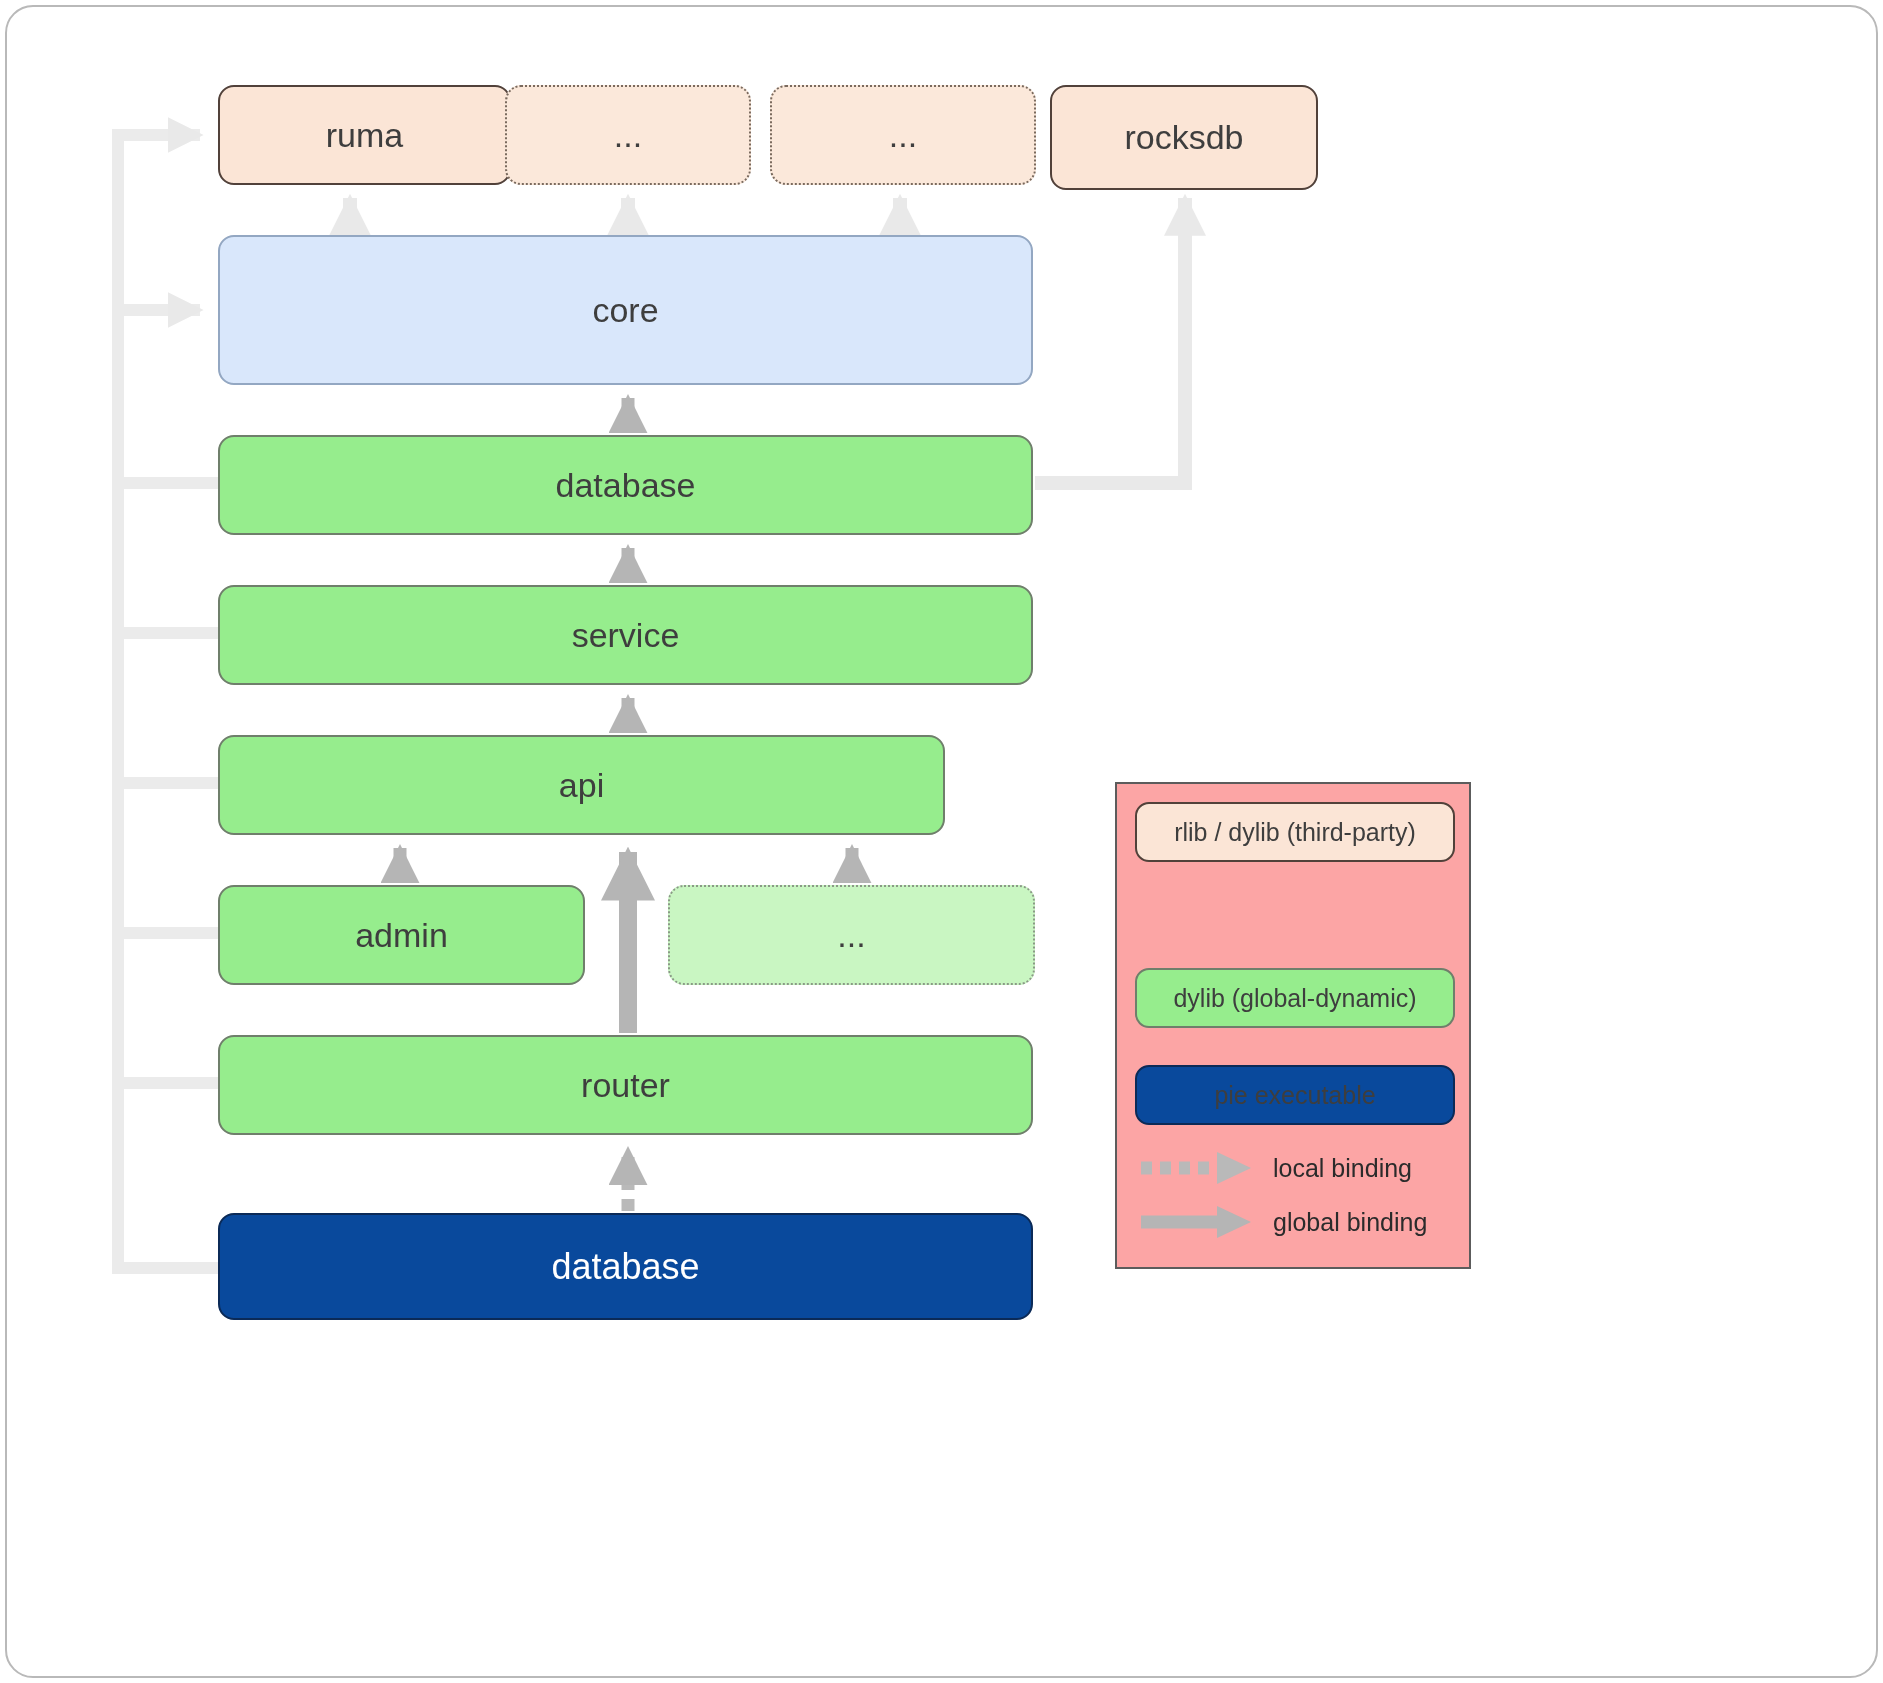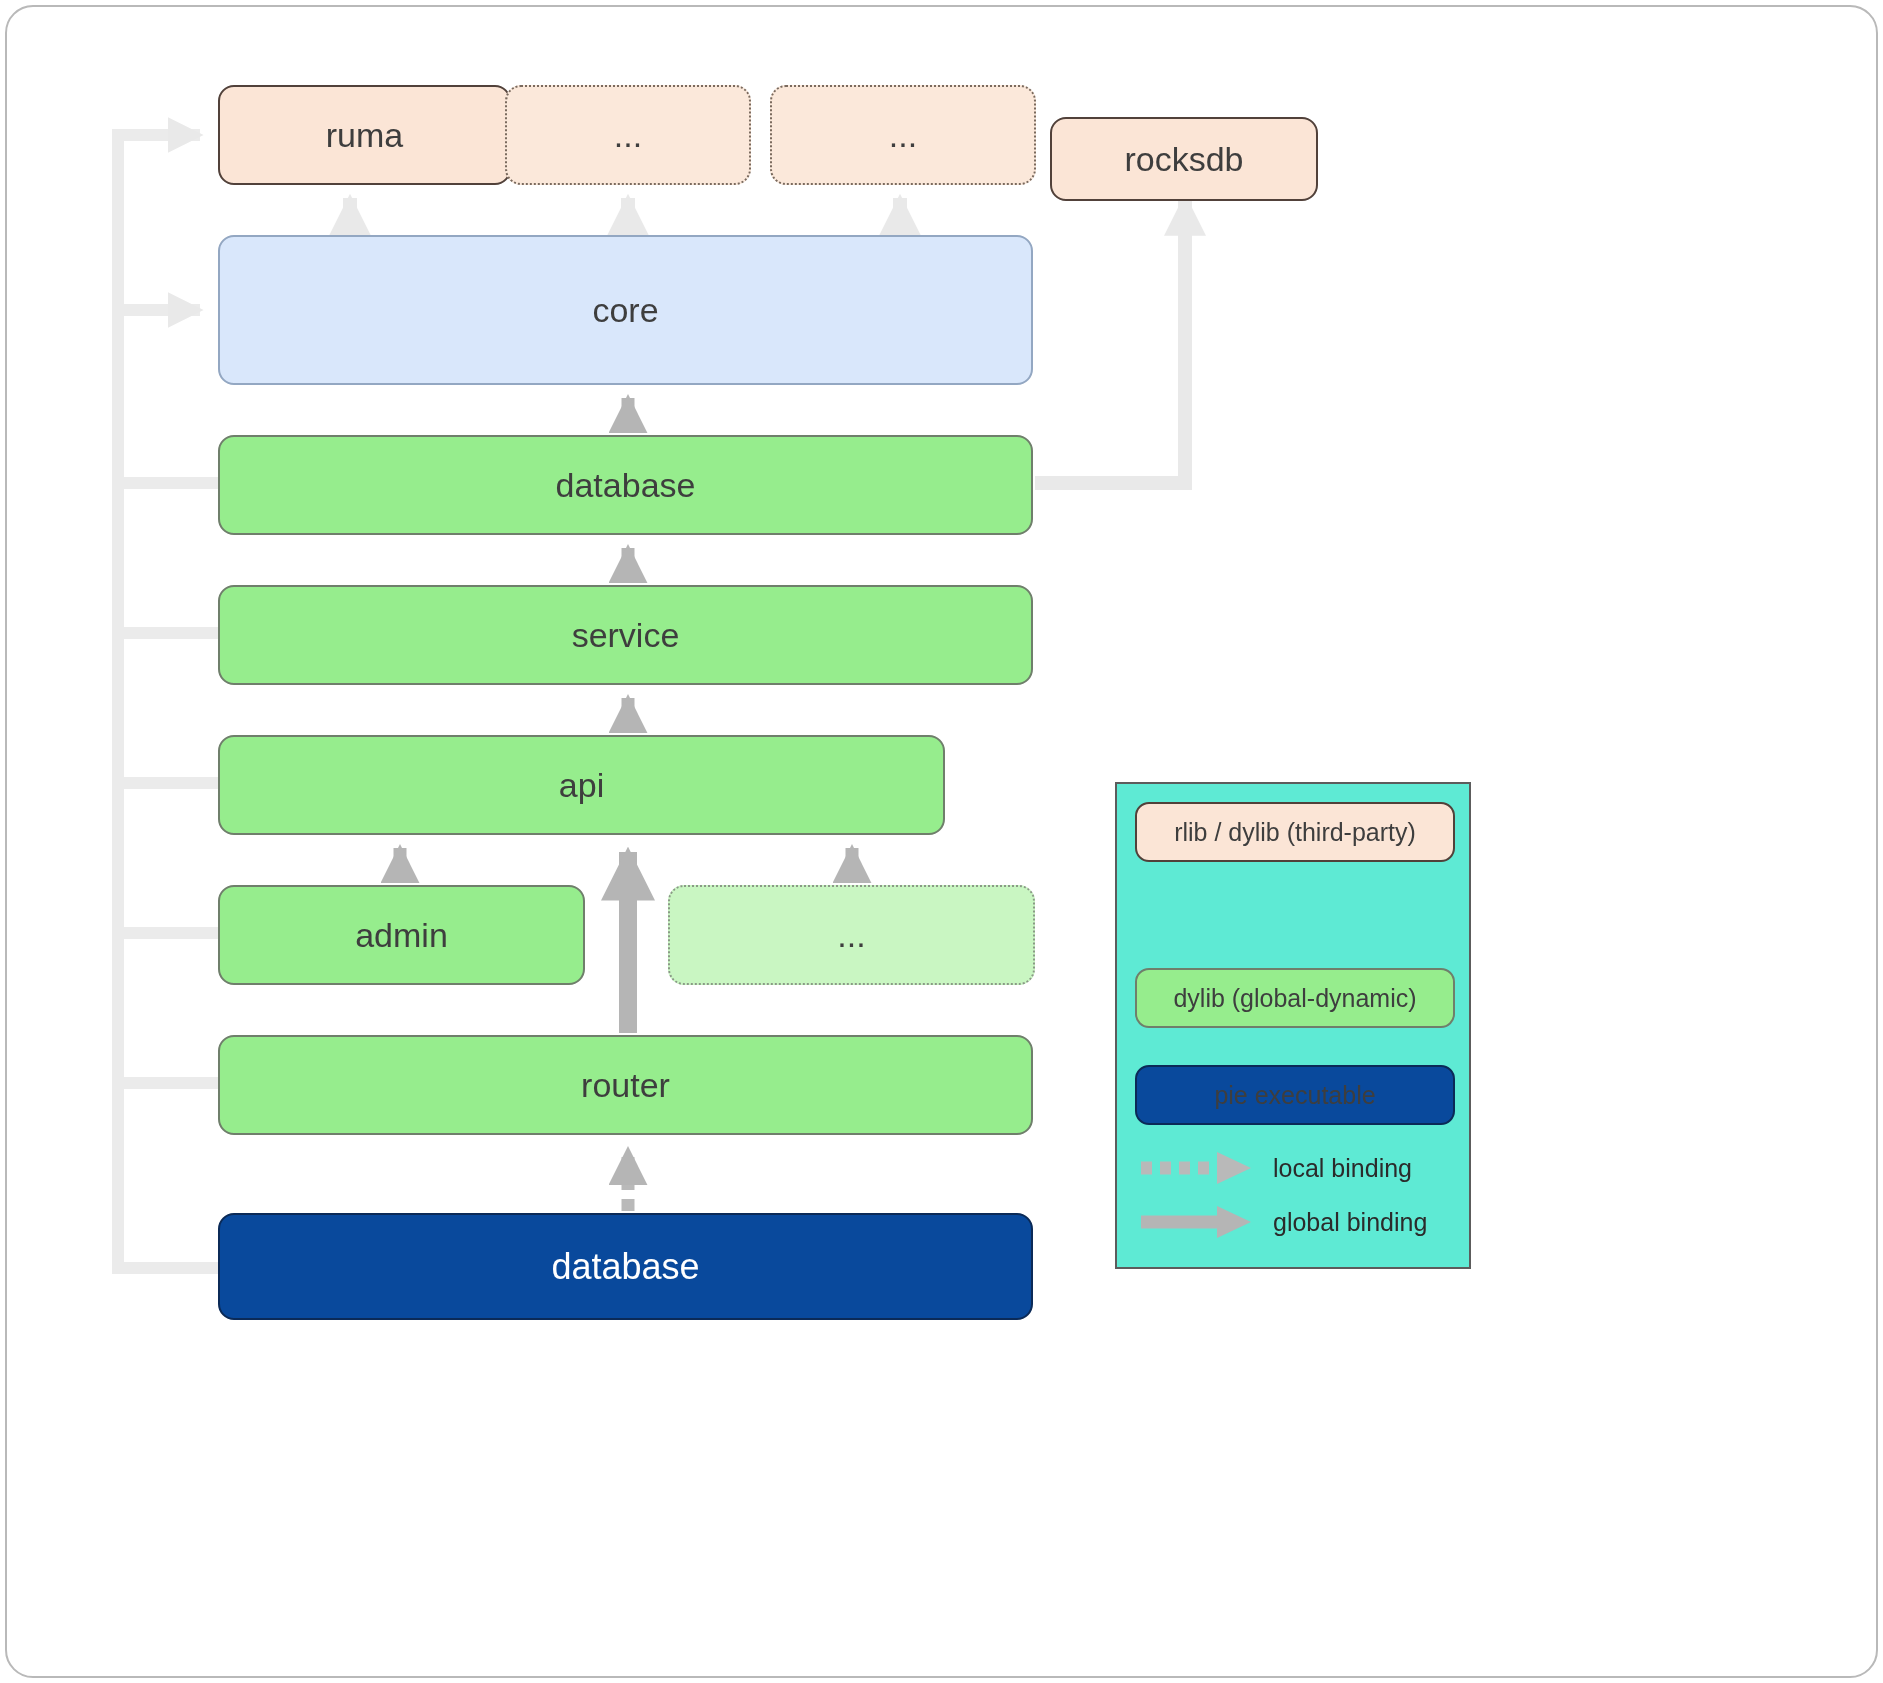--- a/index.html
+++ b/index.html
@@ -19,33 +19,33 @@
   .peach-dotted { background:#fbe8da; border:2px dotted #7a6a5e; }
   .blue         { background:#d9e7fb; border:2px solid #93a7c2; }
   .green        { background:#96ed8d; border:2px solid #6f7f6b; }
   .green-dotted { background:#c9f6c2; border:2px dotted #8a9a86; }
   .navy         { background:#09499c; border:2px solid #0b2a57; color:#ffffff; }
 
   
   .n-ruma      { left:218px;  top:85px;   width:293px; height:100px; }
   .n-dots1     { left:505px;  top:85px;   width:246px; height:100px; }
   .n-dots2     { left:770px;  top:85px;   width:266px; height:100px; }
-  .n-rocksdb   { left:1050px; top:85px;   width:268px; height:84px;margin-top:32px; }
+  .n-rocksdb   { left:1050px; top:85px;   width:268px; height:105px; }
   .n-core      { left:218px;  top:235px;  width:815px; height:150px; }
   .n-database  { left:218px;  top:435px;  width:815px; height:100px; }
   .n-service   { left:218px;  top:585px;  width:815px; height:100px; }
   .n-api       { left:218px;  top:735px;  width:727px; height:100px; }
   .n-admin     { left:218px;  top:885px;  width:367px; height:100px; }
   .n-dots3     { left:668px;  top:885px;  width:367px; height:100px; }
   .n-router    { left:218px;  top:1035px; width:815px; height:100px; }
   .n-conduwuit { left:218px;  top:1213px; width:815px; height:107px; font-size:36px; }
 
   
   .legend { position:absolute; left:1115px; top:782px; width:356px; height:487px;
-            background:#5eead4; border:2px solid #5c5c5c; z-index:2; }
+            background:#fca5a5; border:2px solid #5c5c5c; z-index:2; }
   .legend .swatch { position:absolute; left:18px; width:320px; height:60px; border-radius:14px;
                     display:flex; align-items:center; justify-content:center; font-size:25px; color:#3e3e3e; }
   .legend .sw-0 { top:18px;  }
   .legend .sw-1 { top:101px; }
   .legend .sw-2 { top:184px; }
   .legend .sw-3 { top:281px; }
   .legend .bind-row { position:absolute; left:18px; width:320px; height:44px;
                       display:flex; align-items:center; gap:18px; }
   .legend .br-0 { top:362px; }
   .legend .br-1 { top:416px; }

